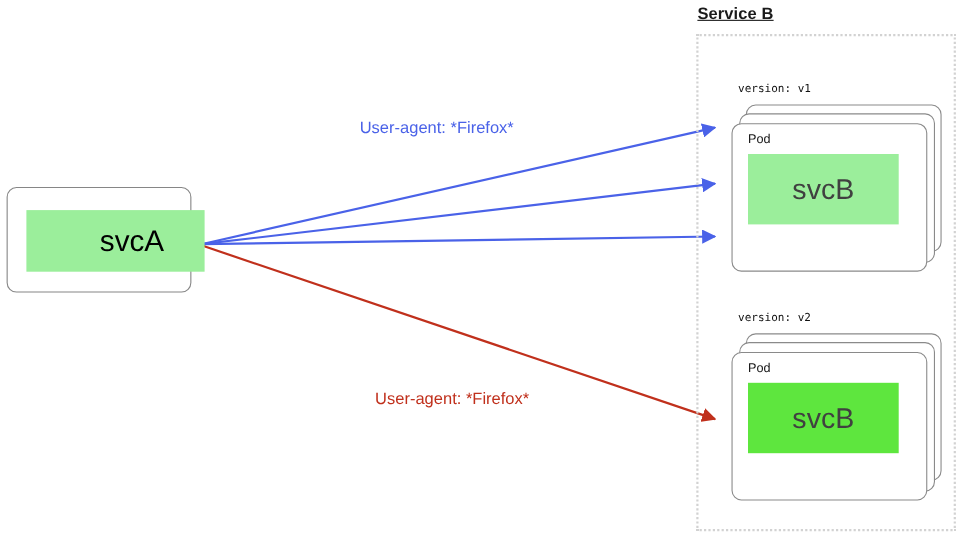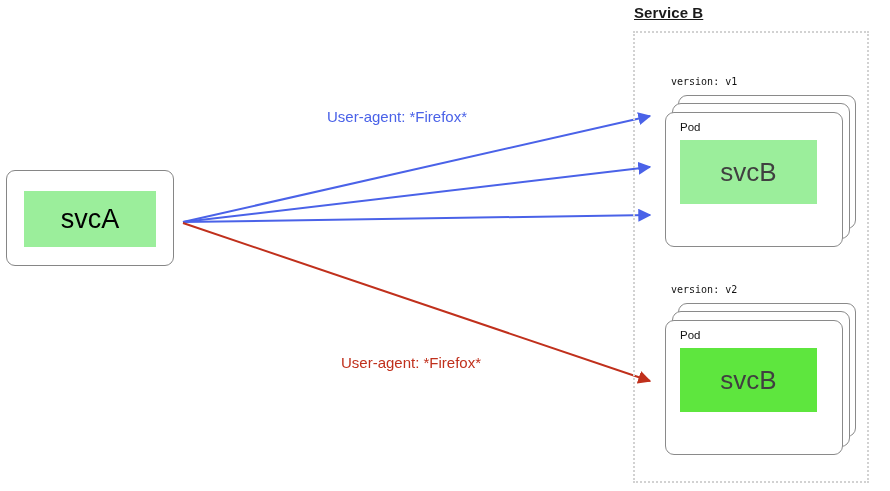--- a/index.html
+++ b/index.html
@@ -123,20 +123,21 @@
     position: absolute;
     left: 17px;
     top: 20px;
     width: 132px;
     height: 56px;
     display: flex;
     align-items: center;
     justify-content: center;
     font-size: 27px;
     color: #000000;
+    padding-left: 30px;
   }
 
   
   .edge-label {
     position: absolute;
     font-size: 15px;
     white-space: nowrap;
   }
   #label-firefox {
     left: 327px;

